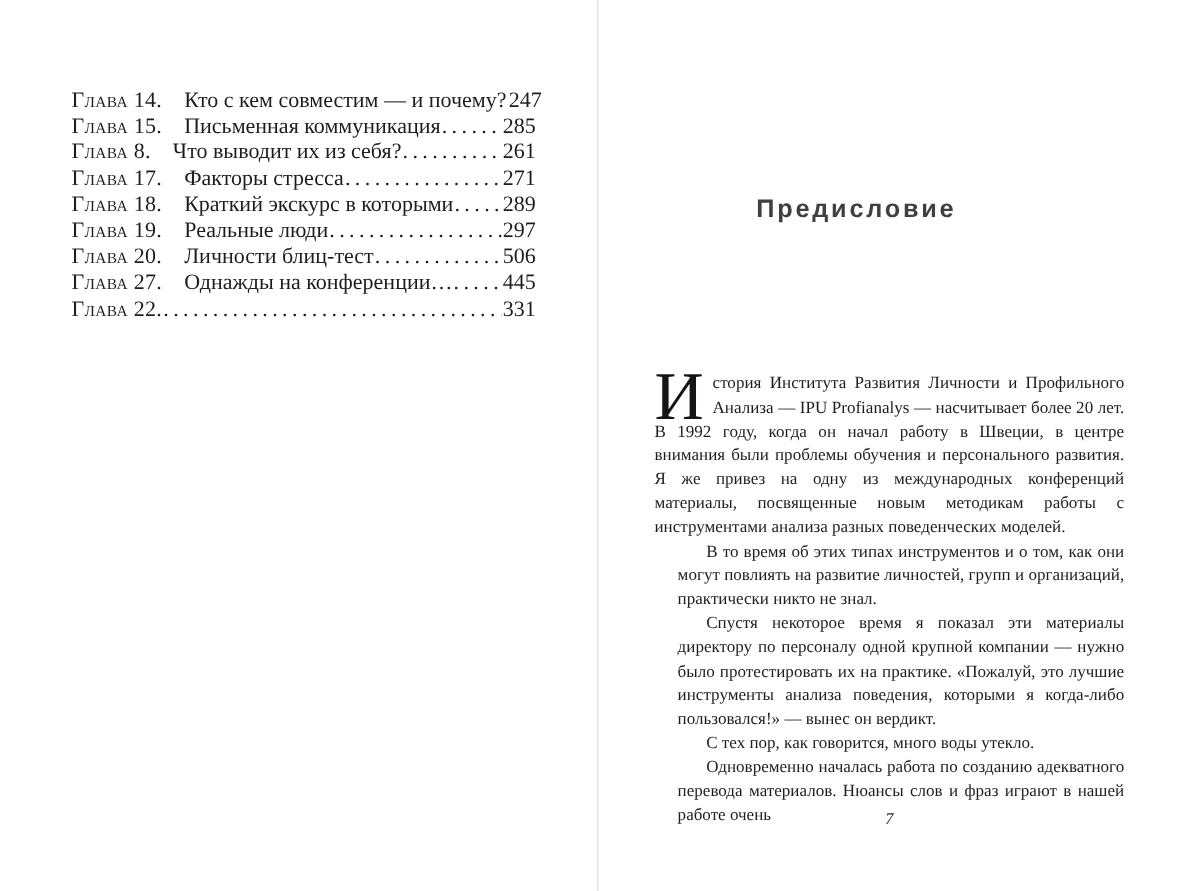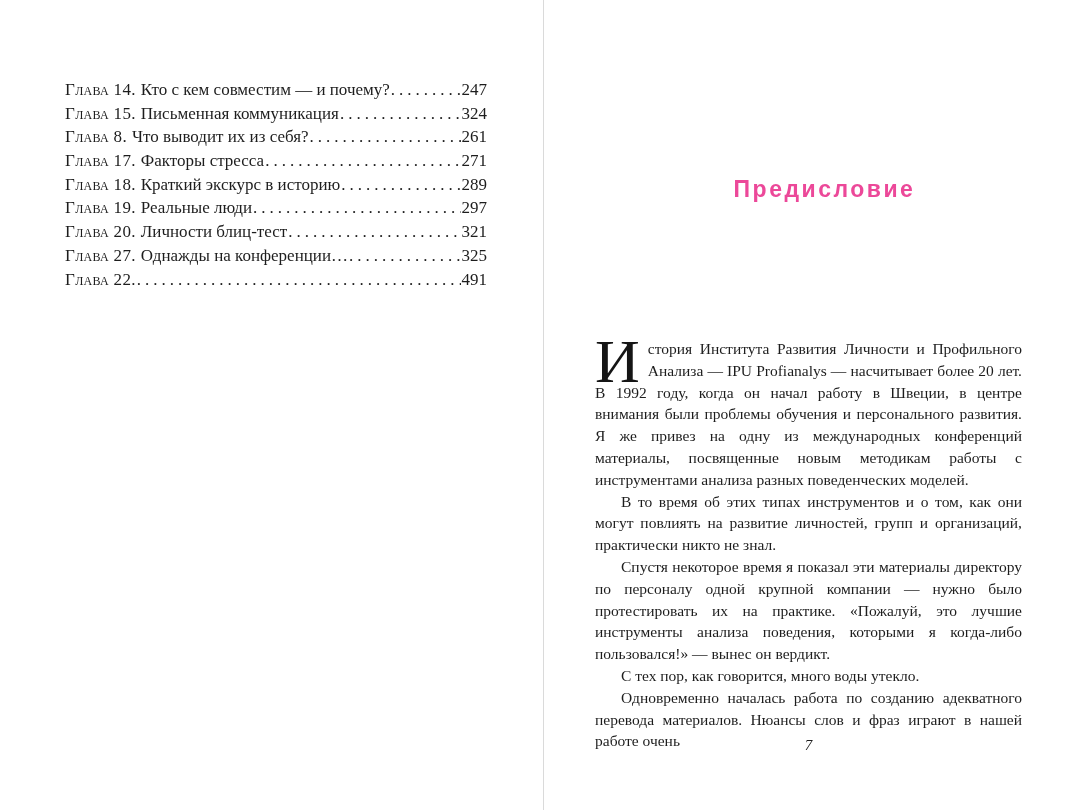--- a/index.html
+++ b/index.html
@@ -20,66 +20,66 @@
     width: 1px;
     height: 810px;
     background: #dadada;
   }
   
   .toc {
     position: absolute;
     left: 65px;
     top: 80px;
     width: 422px;
-    font-size: 17px;
+    font-size: 20px;
   }
   .toc-row {
     display: flex;
     align-items: baseline;
     height: 23.7px;
     white-space: nowrap;
   }
   .toc-chapter { font-variant: small-caps; letter-spacing: 0.3px; }
-  .toc-title { margin-left: 5px; font-family: Liberation Serif, serif; }
+  .toc-title { margin-left: 20px; font-family: Liberation Serif, serif; }
   .toc-dots {
     flex: 1;
     overflow: hidden;
     white-space: nowrap;
     margin: 0 1px;
   }
   .toc-dots::after {
     content: "........................................................................................................";
     letter-spacing: 4px;
     color: #1d1d1d;
   }
   .toc-page { text-align: left; }
   
   .chapter-title {
     position: absolute;
-    left: 611px;
+    left: 565px;
     top: 176px;
     width: 427px;
     text-align: center;
     font-family: "Liberation Sans", "DejaVu Sans", sans-serif;
     font-weight: 700;
     font-size: 23px;
     letter-spacing: 2.5px;
-    color: #ec4899;
+    color: #404040;
   }
   .body-text {
     position: absolute;
     left: 595px;
     top: 338px;
     width: 427px;
     font-size: 15.5px;
     line-height: 21.8px;
     text-align: justify;
   }
   .para { text-align: justify; }
-  .para.indent { text-indent: 26px; }
+  .para.indent { text-indent: 26px; margin-left: 21px; }
   .dropcap {
     float: left;
     font-size: 62px;
     line-height: 42px;
     height: 40px;
     margin: 2px 8px 0 0;
     color: #151515;
   }
   .page-number {
     position: absolute;
@@ -103,69 +103,69 @@
         <span class="toc-chapter">Глава 14.</span>
         <span class="toc-title">Кто с кем совместим — и почему?</span>
         <span class="toc-dots"></span>
         <span class="toc-page">247</span>
       </div>
 
       <div class="toc-row">
         <span class="toc-chapter">Глава 15.</span>
         <span class="toc-title">Письменная коммуникация</span>
         <span class="toc-dots"></span>
-        <span class="toc-page">324</span>
+        <span class="toc-page">285</span>
       </div>
 
       <div class="toc-row">
         <span class="toc-chapter">Глава 8.</span>
         <span class="toc-title">Что выводит их из себя?</span>
         <span class="toc-dots"></span>
         <span class="toc-page">261</span>
       </div>
 
       <div class="toc-row">
         <span class="toc-chapter">Глава 17.</span>
         <span class="toc-title">Факторы стресса</span>
         <span class="toc-dots"></span>
         <span class="toc-page">271</span>
       </div>
 
       <div class="toc-row">
         <span class="toc-chapter">Глава 18.</span>
-        <span class="toc-title">Краткий экскурс в историю</span>
+        <span class="toc-title">Краткий экскурс в которыми</span>
         <span class="toc-dots"></span>
         <span class="toc-page">289</span>
       </div>
 
       <div class="toc-row">
         <span class="toc-chapter">Глава 19.</span>
         <span class="toc-title">Реальные люди</span>
         <span class="toc-dots"></span>
         <span class="toc-page">297</span>
       </div>
 
       <div class="toc-row">
         <span class="toc-chapter">Глава 20.</span>
         <span class="toc-title">Личности блиц-тест</span>
         <span class="toc-dots"></span>
-        <span class="toc-page">321</span>
+        <span class="toc-page">506</span>
       </div>
 
       <div class="toc-row">
         <span class="toc-chapter">Глава 27.</span>
         <span class="toc-title">Однажды на конференции…</span>
         <span class="toc-dots"></span>
-        <span class="toc-page">325</span>
+        <span class="toc-page">445</span>
       </div>
 
       <div class="toc-row">
         <span class="toc-chapter">Глава 22.</span>
         <span class="toc-dots"></span>
-        <span class="toc-page">491</span>
+        <span class="toc-page">331</span>
       </div>
 
     </div>
   </div>
 
   <div class="divider"></div>
 
   <div class="page page-right">
 
     <h1 class="chapter-title">Предисловие</h1>

